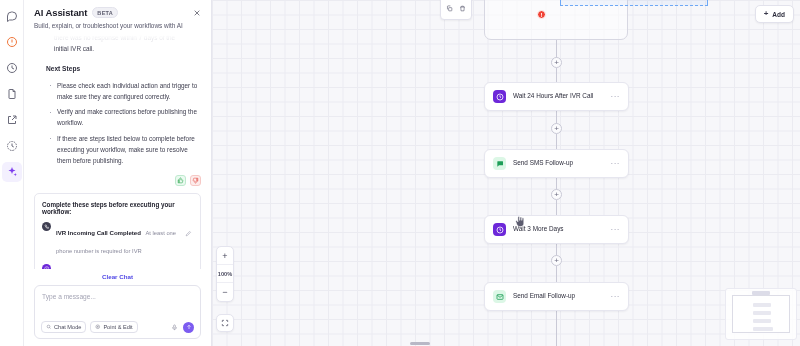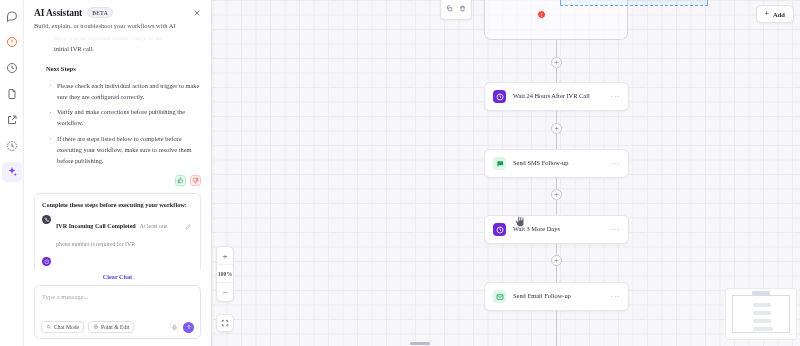--- a/index.html
+++ b/index.html
@@ -2,21 +2,21 @@
 <html><head>
 <meta charset="utf-8">
 <style>
   * { box-sizing: border-box; margin: 0; padding: 0; }
   html, body {
     width: 800px; height: 346px;
     font-family: "Liberation Sans", sans-serif;
     background: #ffffff;
     overflow: hidden;
   }
-  #app { position: relative; width: 800px; height: 304px; display: flex; font-family: Liberation Serif, serif; }
+  #app { position: relative; width: 800px; height: 304px; display: flex; }
 
   
   .rail {
     width: 24px; height: 346px;
     background: #ffffff;
     border-right: 1px solid #ececf1;
     display: flex; flex-direction: column; align-items: center;
     padding-top: 6px; gap: 6px;
     flex: 0 0 24px;
   }

